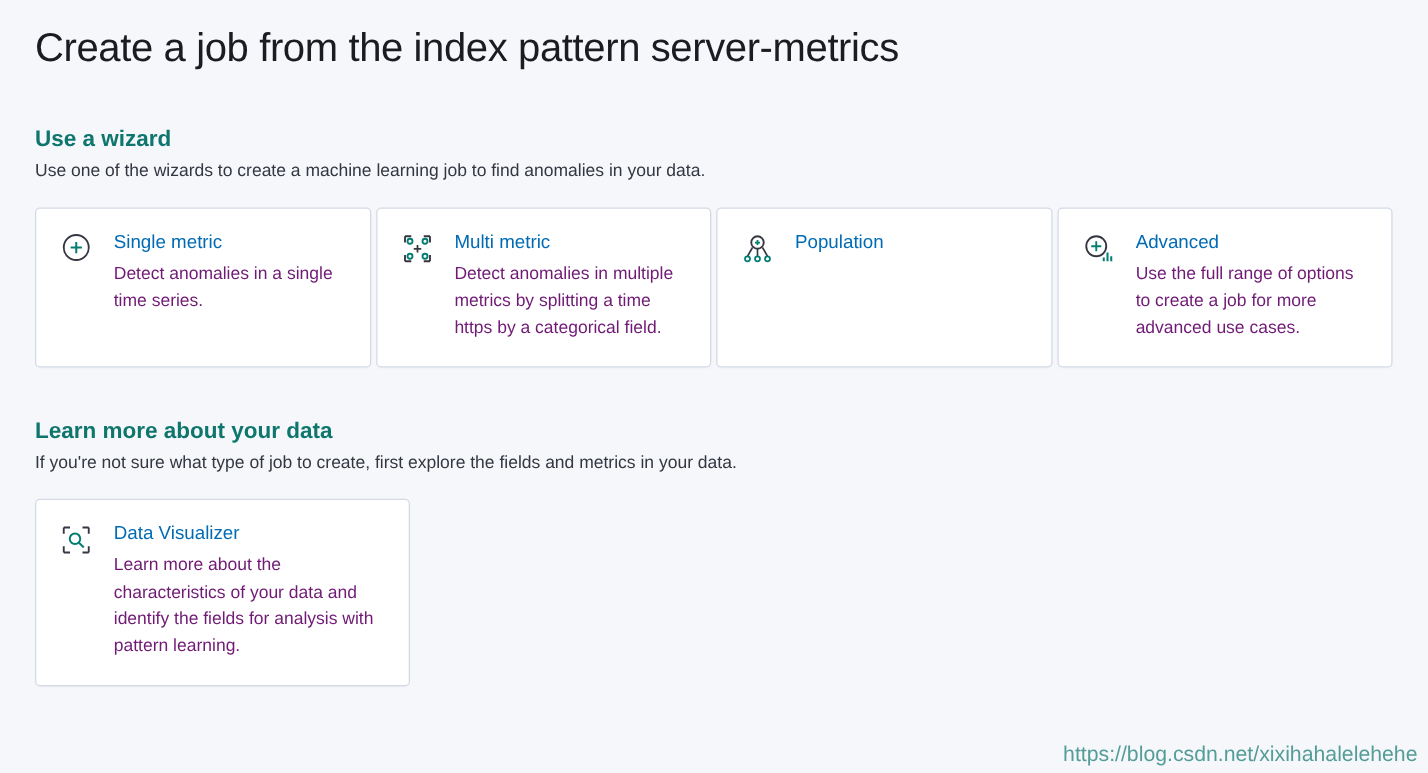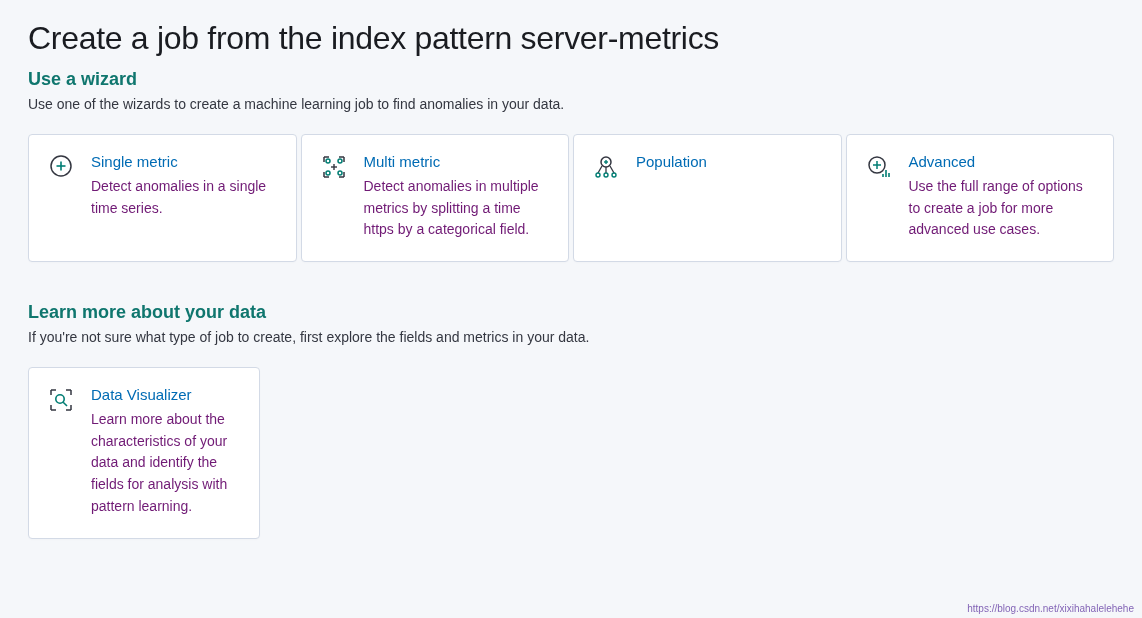--- a/index.html
+++ b/index.html
@@ -7,21 +7,21 @@
     font-family: -apple-system, BlinkMacSystemFont, "Segoe UI", Helvetica, Arial, sans-serif;
     background: #f5f7fa;
     color: #343741;
     padding: 20px 28px 40px 28px;
     width: 1142px;
   }
   .page-title {
     font-size: 32px;
     font-weight: 400;
     color: #1a1c21;
-    margin-bottom: 12px;
+    margin-bottom: 44px;
     letter-spacing: -0.3px;
   }
   .section-title {
     font-size: 18px;
     font-weight: 600;
     color: #0f766e;
     margin-bottom: 6px;
   }
   .section-desc {
     font-size: 14px;
@@ -37,21 +37,21 @@
     flex: 1;
     background: #fff;
     border: 1px solid #d3dae6;
     border-radius: 4px;
     padding: 18px 18px 20px 18px;
     display: flex;
     gap: 16px;
     cursor: pointer;
     box-shadow: 0 1px 2px rgba(0,0,0,0.02);
   }
-  .card-single { width: 232px; flex: none; }
+  .card-single { width: 300px; flex: none; }
   .card-icon {
     flex-shrink: 0;
     width: 28px;
     height: 28px;
     display: flex;
     align-items: flex-start;
     justify-content: center;
   }
   .card-body { flex: 1; }
   .card-title {
@@ -62,22 +62,22 @@
   }
   .card-desc {
     font-size: 14px;
     color: #701a75;
     line-height: 1.55;
   }
   .watermark {
     position: fixed;
     right: 8px;
     bottom: 4px;
-    font-size: 10px;
-    color: #4c1d95;
+    font-size: 17px;
+    color: #0f766e;
     opacity: 0.7;
     text-align: right;
   }
   svg { display: block; }
 </style>
 </head>
 <body>
 
 <h1 class="page-title">Create a job from the index pattern server-metrics</h1>
 

